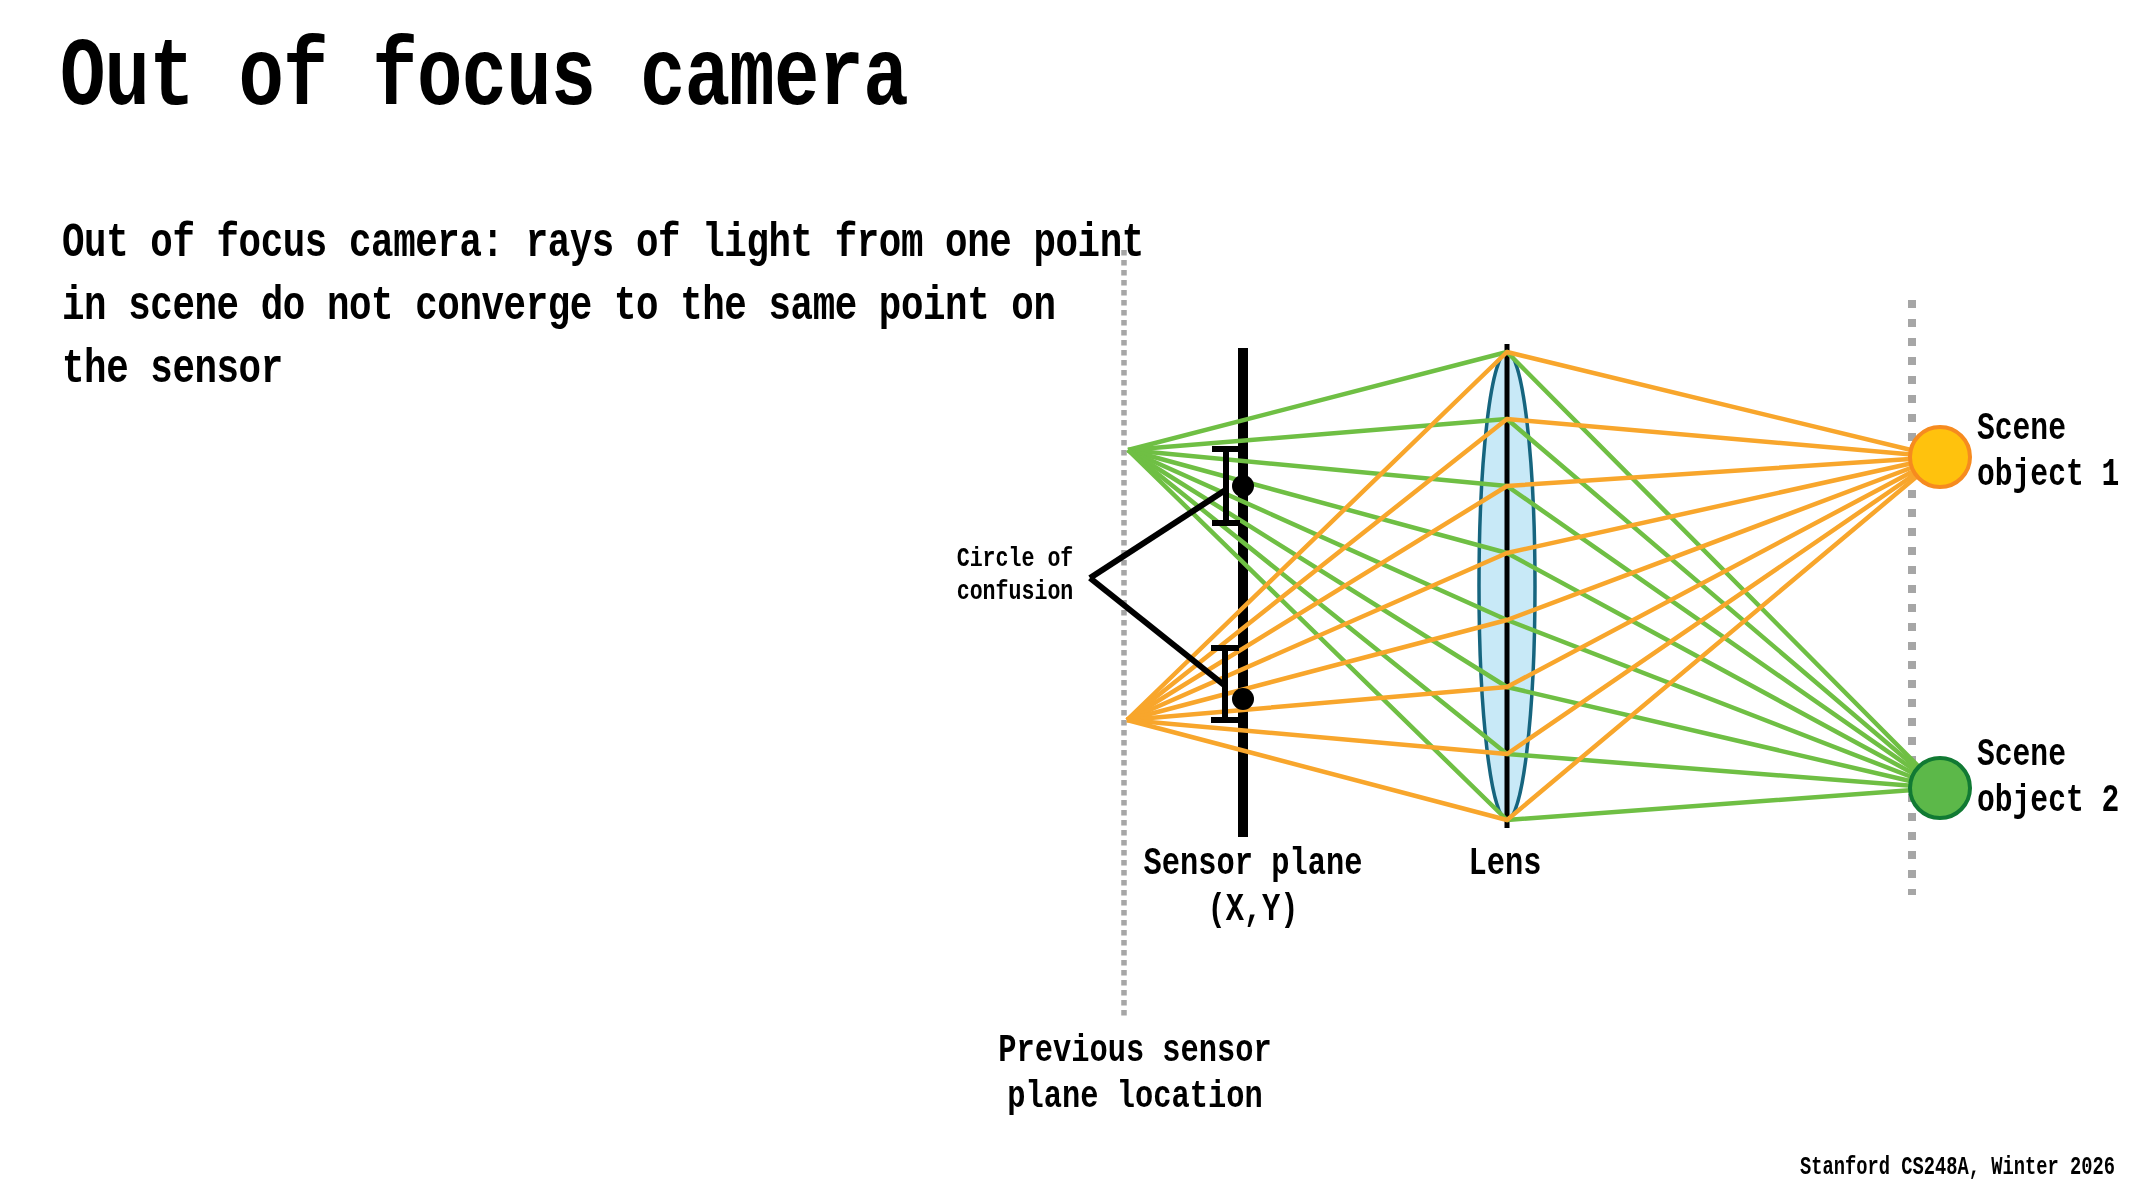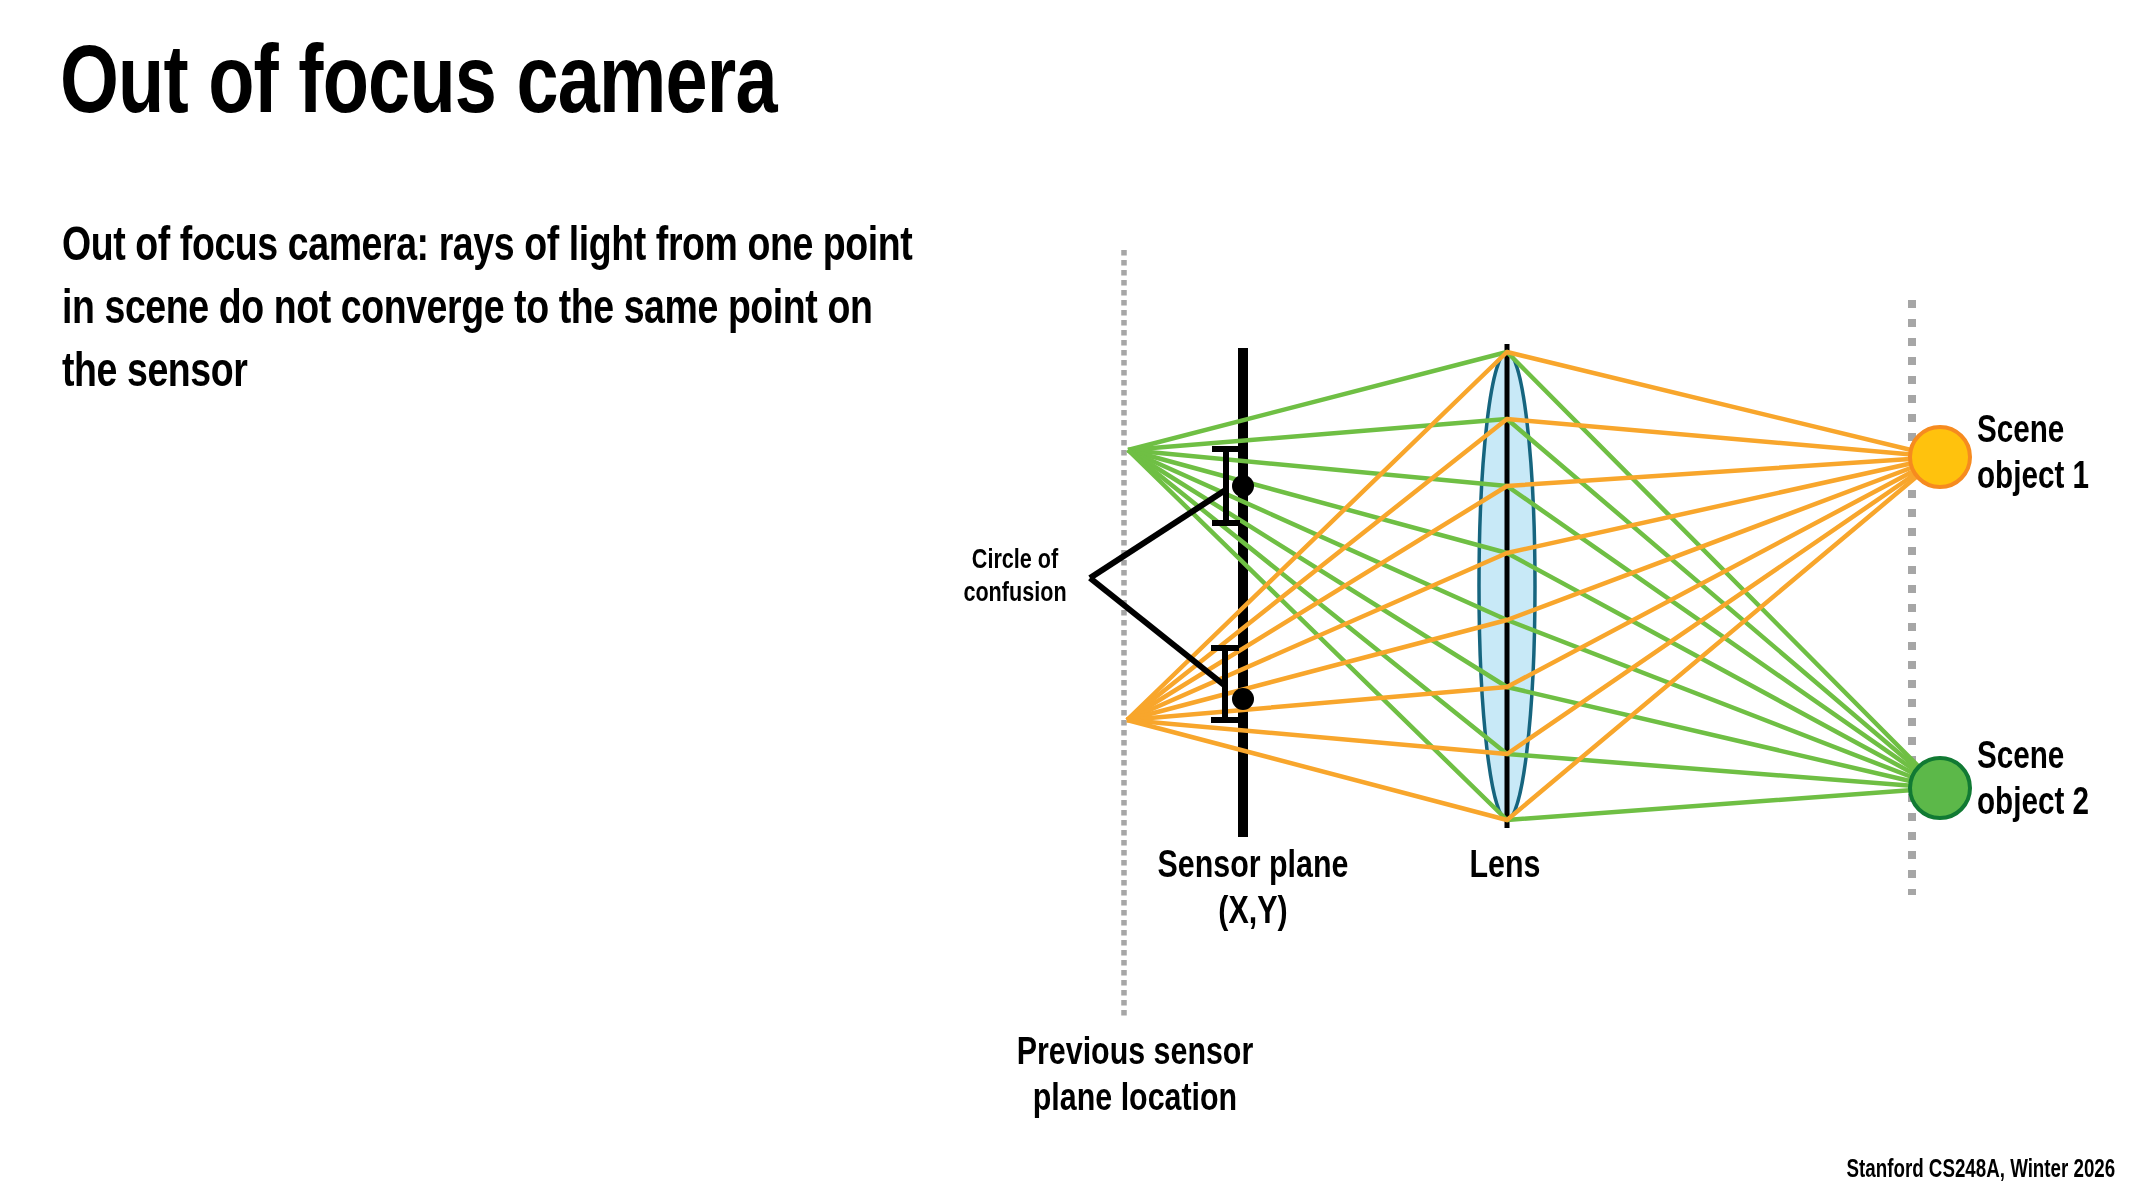--- a/index.html
+++ b/index.html
@@ -1,18 +1,18 @@
 <!DOCTYPE html>
 <html><head>
 <meta charset="utf-8">
 <style>
   html,body{margin:0;padding:0;background:#ffffff;}
   #slide{
     position:relative;width:2133px;height:1200px;background:#ffffff;overflow:hidden;
-    font-family:Liberation Sans, sans-serif;color:#000;
+    font-family:Liberation Mono, monospace;color:#000;
   }
   .abs{position:absolute;}
   .bold{font-weight:700;}
   
   .cond-l{transform-origin:left top;transform:scaleX(0.78);}
   .cond-c{transform-origin:left top;transform:scaleX(0.80) translateX(-50%);text-align:center;}
   .cond-r{transform-origin:right top;transform:scaleX(0.75);}
   #title{left:60px;top:28px;font-size:97px;line-height:1.05;letter-spacing:-1px;white-space:nowrap;}
   #body-text{left:62px;top:212px;font-size:48px;line-height:63px;letter-spacing:-0.5px;white-space:nowrap;}
   .lbl{font-size:38px;line-height:46px;white-space:nowrap;}

